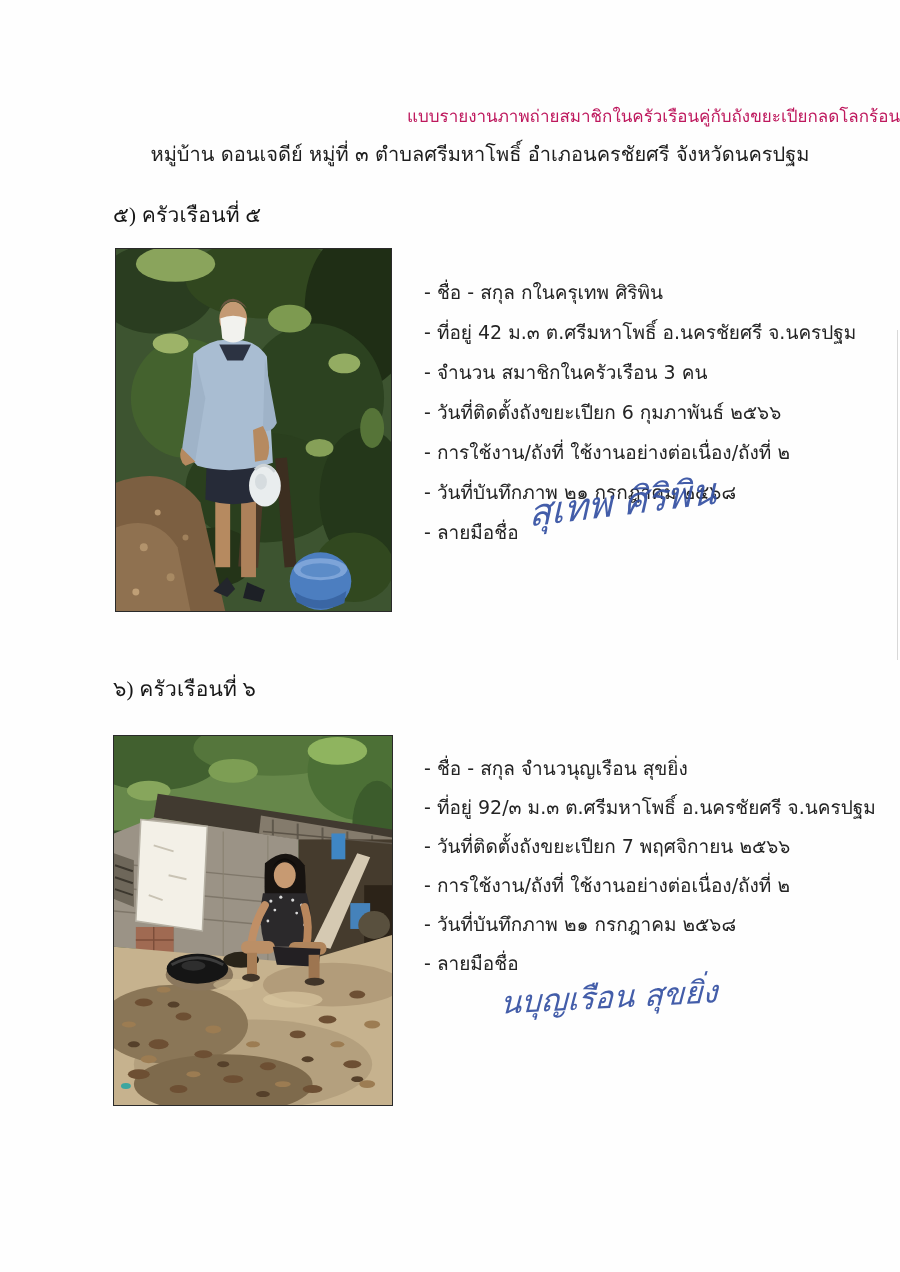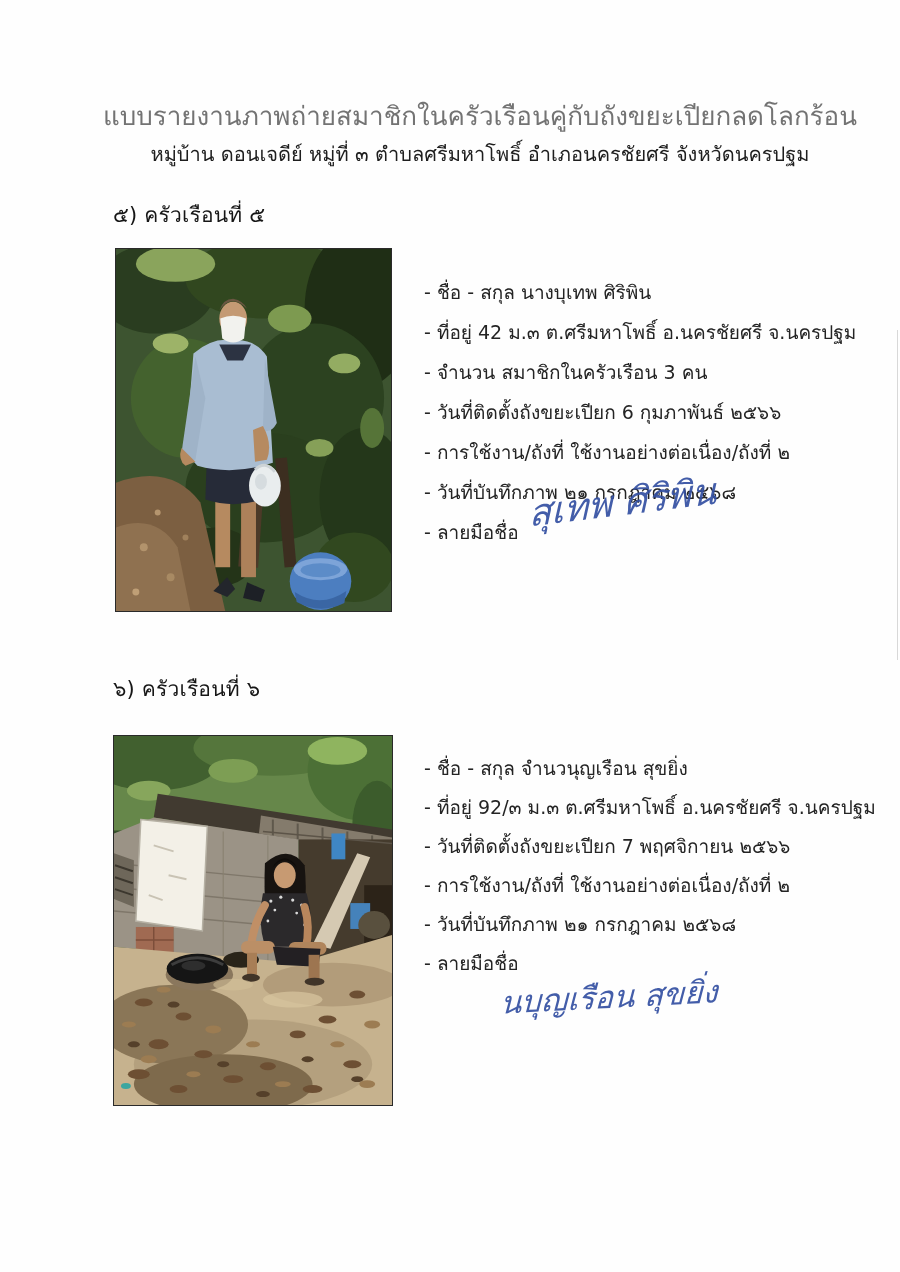--- a/index.html
+++ b/index.html
@@ -7,31 +7,31 @@
     position:relative;
     width:900px;height:1272px;
     margin:0 auto;
     background:#fefefe;
     overflow:hidden;
     font-family:"DejaVu Sans","Liberation Sans",sans-serif;
     color:#212121;
   }
   .doc-title{
     position:absolute;left:60px;top:103px;width:840px;
-    text-align:center;font-size:26px;line-height:26px;color:#737373;
+    text-align:right;font-size:17px;line-height:26px;color:#be185d;
     white-space:nowrap;
   }
   .doc-subtitle{
     position:absolute;left:60px;top:141px;width:840px;
     text-align:center;font-size:20px;line-height:26px;color:#1e1e1e;
     white-space:nowrap;
   }
   .hh-heading{
     position:absolute;left:113px;
-    font-size:21px;color:#161616;letter-spacing:.2px;white-space:nowrap;
+    font-size:21px;color:#161616;letter-spacing:.2px;white-space:nowrap;font-family:Liberation Serif, serif;
   }
   .hh-heading.h1{top:198px;}
   .hh-heading.h2{top:672px;}
   .photo-frame{
     position:absolute;
     border:1px solid #2a2a2a;
     box-sizing:border-box;
     background:#35502a;
   }
   .photo-frame.p1{left:115px;top:248px;width:277px;height:364px;}
@@ -132,21 +132,21 @@
       <ellipse cx="146" cy="234" rx="6" ry="8" fill="#d6dcdf"></ellipse>
 
       <ellipse cx="206" cy="334" rx="31" ry="29" fill="#4c7ec0"></ellipse>
       <ellipse cx="206" cy="322" rx="27" ry="11" fill="#7da4d8"></ellipse>
       <ellipse cx="206" cy="323" rx="20" ry="7" fill="#5c8cc8"></ellipse>
       <path d="M180,345 Q206,362 232,344 L230,356 Q206,368 182,355 Z" fill="#3a66a4"></path>
     </svg>
   </div>
 
   <div class="details d1">
-    <div class="line">- ชื่อ - สกุล   นางบุเทพ  ศิริพิน</div>
+    <div class="line">- ชื่อ - สกุล   กในครุเทพ  ศิริพิน</div>
     <div class="line">- ที่อยู่ 42 ม.๓ ต.ศรีมหาโพธิ์ อ.นครชัยศรี จ.นครปฐม</div>
     <div class="line">- จำนวน สมาชิกในครัวเรือน 3 คน</div>
     <div class="line">- วันที่ติดตั้งถังขยะเปียก 6 กุมภาพันธ์ ๒๕๖๖</div>
     <div class="line">- การใช้งาน/ถังที่ ใช้งานอย่างต่อเนื่อง/ถังที่ ๒</div>
     <div class="line">- วันที่บันทึกภาพ  ๒๑ กรกฎาคม ๒๕๖๘</div>
     <div class="line">- ลายมือชื่อ</div>
   </div>
 
   <div class="signature s1">สุเทพ  ศิริพิน</div>
 

